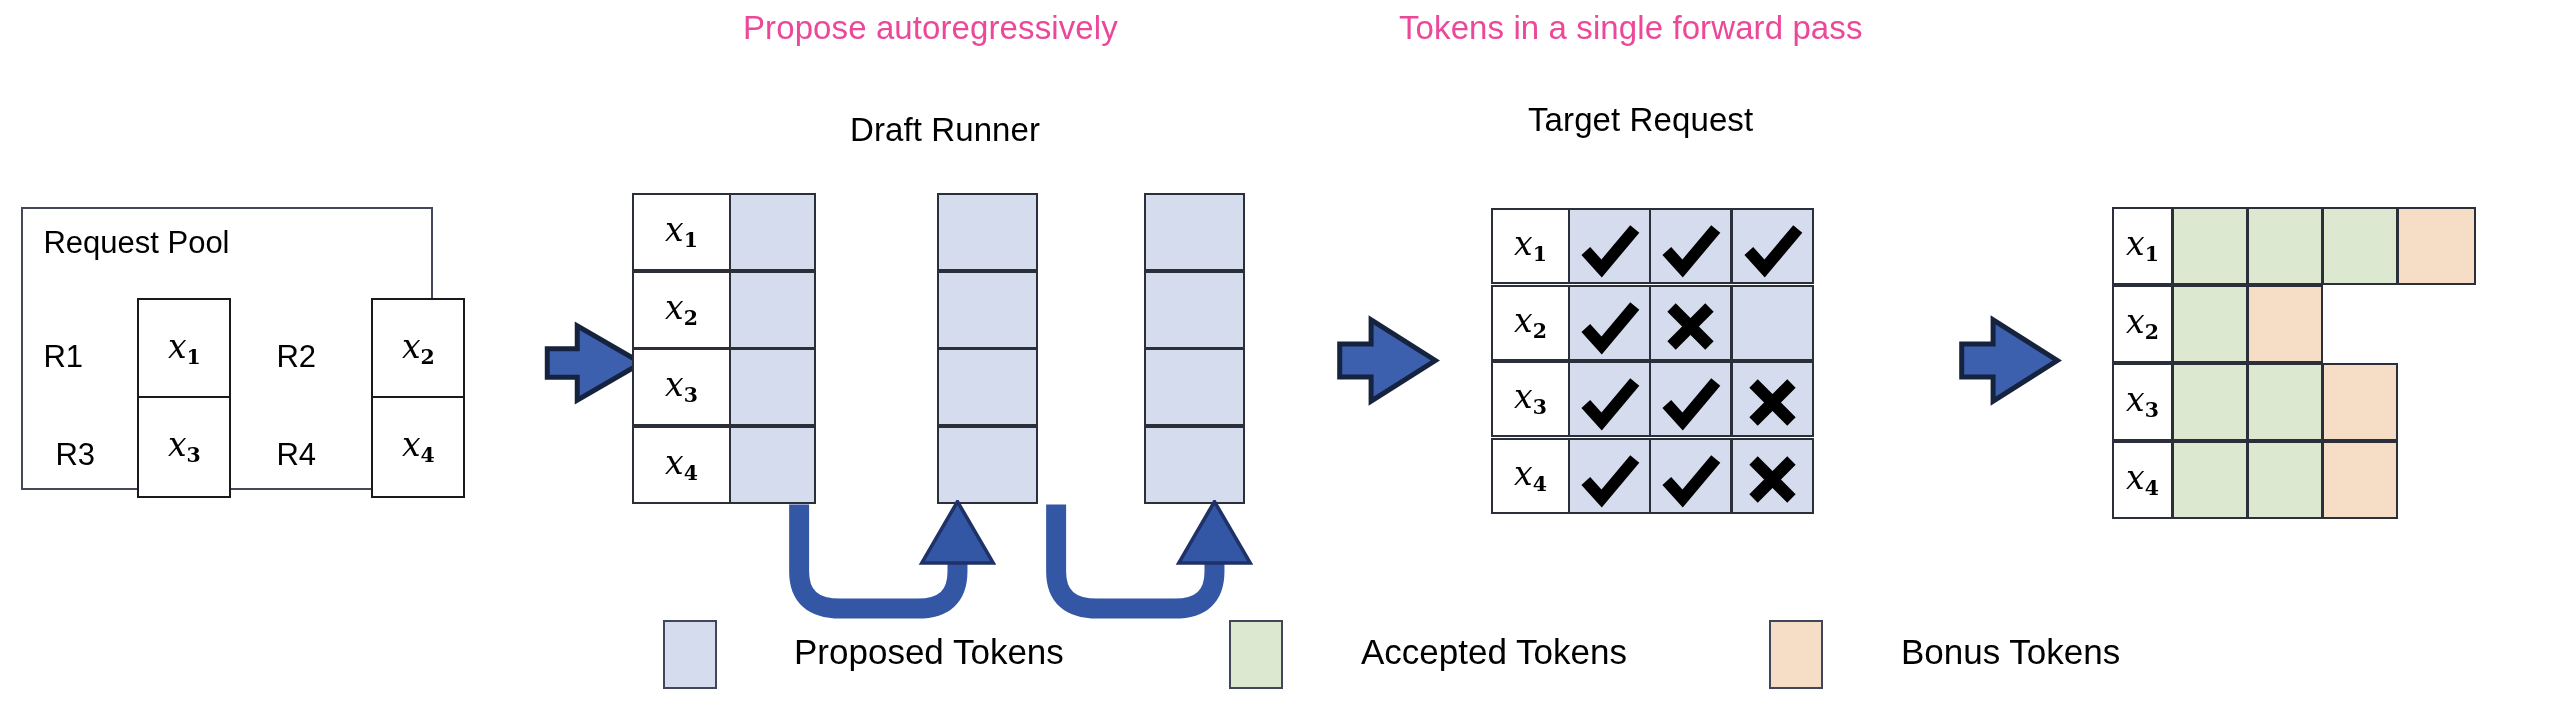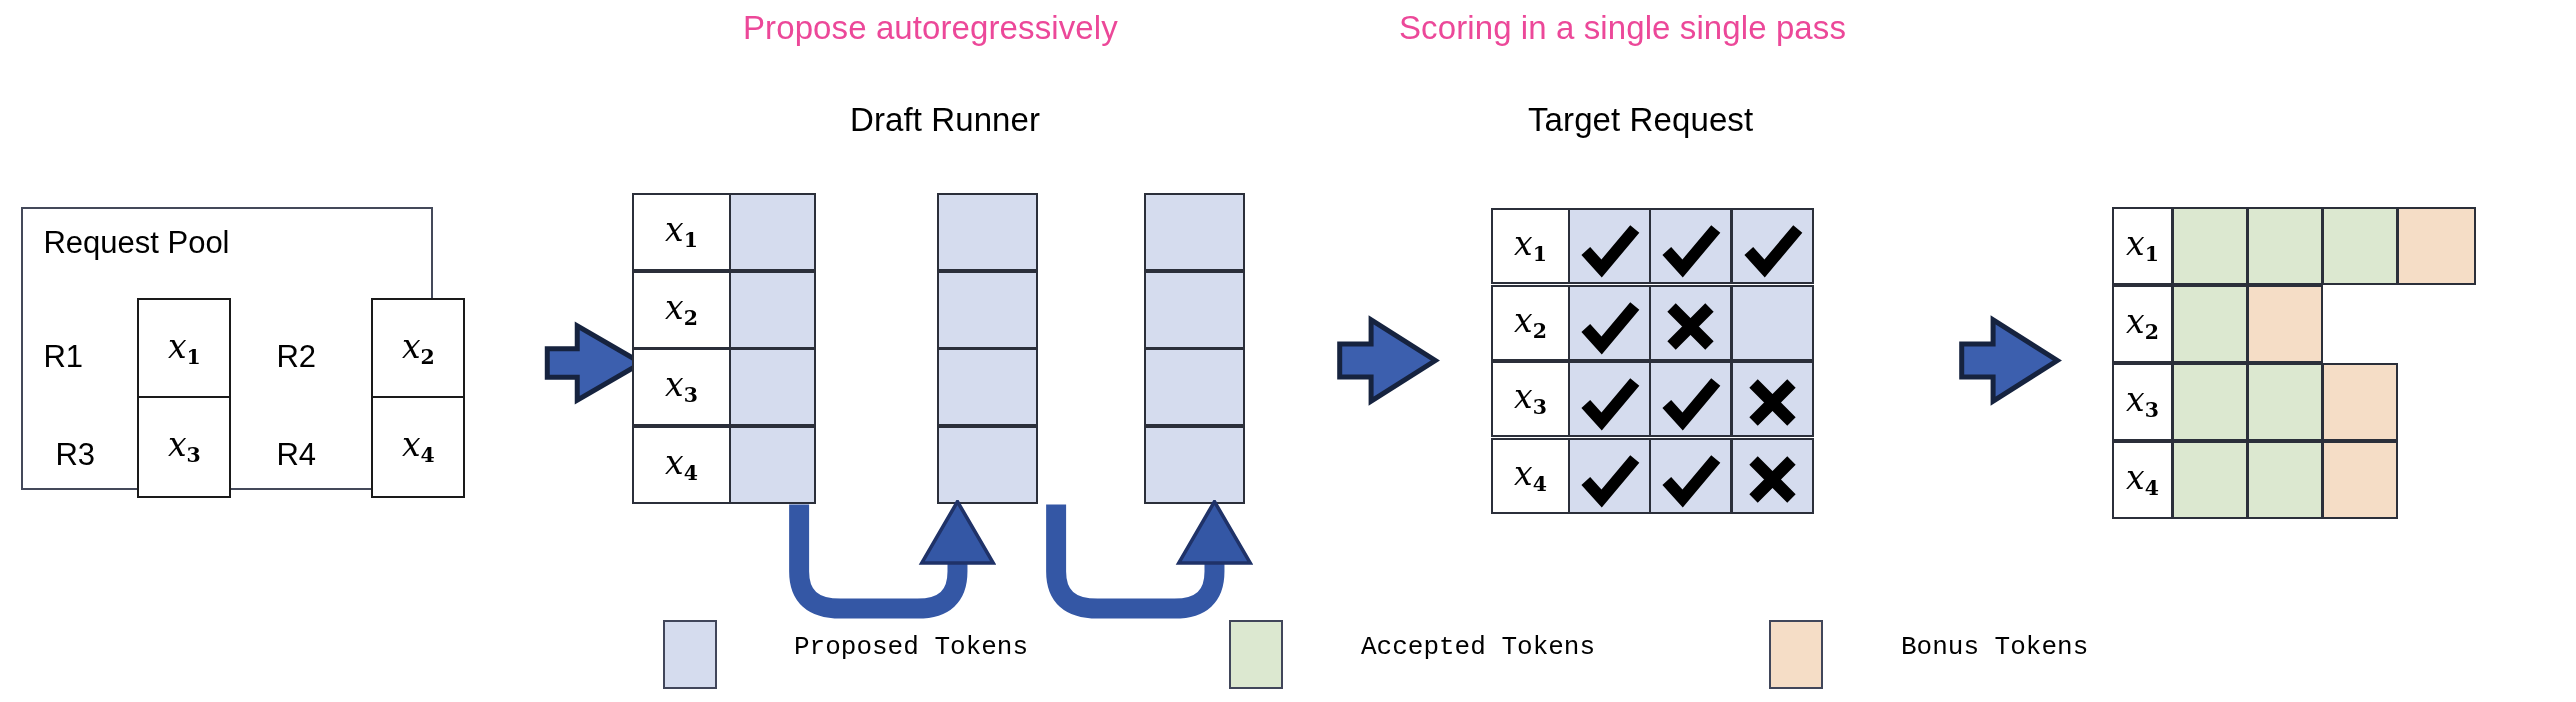--- a/index.html
+++ b/index.html
@@ -127,35 +127,34 @@
   #legend { position: absolute; left: 0; top: 0; }
   .legend-swatch {
     position: absolute;
     width: 54px;
     height: 69px;
     border: 2.9px solid #41465a;
     box-sizing: border-box;
   }
   .legend-text {
     position: absolute;
-    font-size: 26px;
+    font-size: 35px;
     color: #000;
     white-space: nowrap;
-    font-family: Liberation Mono, monospace;
   }
 </style>
 </head>
 <body>
 
 <div id="canvas">
 
   <div class="section-title" style="left:743px; top:8.6px;">Propose autoregressively</div>
-  <div class="section-sub" style="left:850px; top:101px;">Draft Runner</div>
-
-  <div class="section-title" style="left:1399px; top:8.6px;">Scoring in a single single pass</div>
+  <div class="section-sub" style="left:850px; top:111px;">Draft Runner</div>
+
+  <div class="section-title" style="left:1399px; top:8.6px;">Tokens in a single forward pass</div>
   <div class="section-sub" style="left:1528px; top:101px;">Target Request</div>
 
 
   <div id="request-pool">
     <div id="request-pool-title">Request Pool</div>
 
     <div class="req-label" style="left:20px; top:130px;">R1</div>
     <div class="req-box" style="left:114px; top:89px;">
       <span class="tok"><i>x</i><sub>1</sub></span>
     </div>

